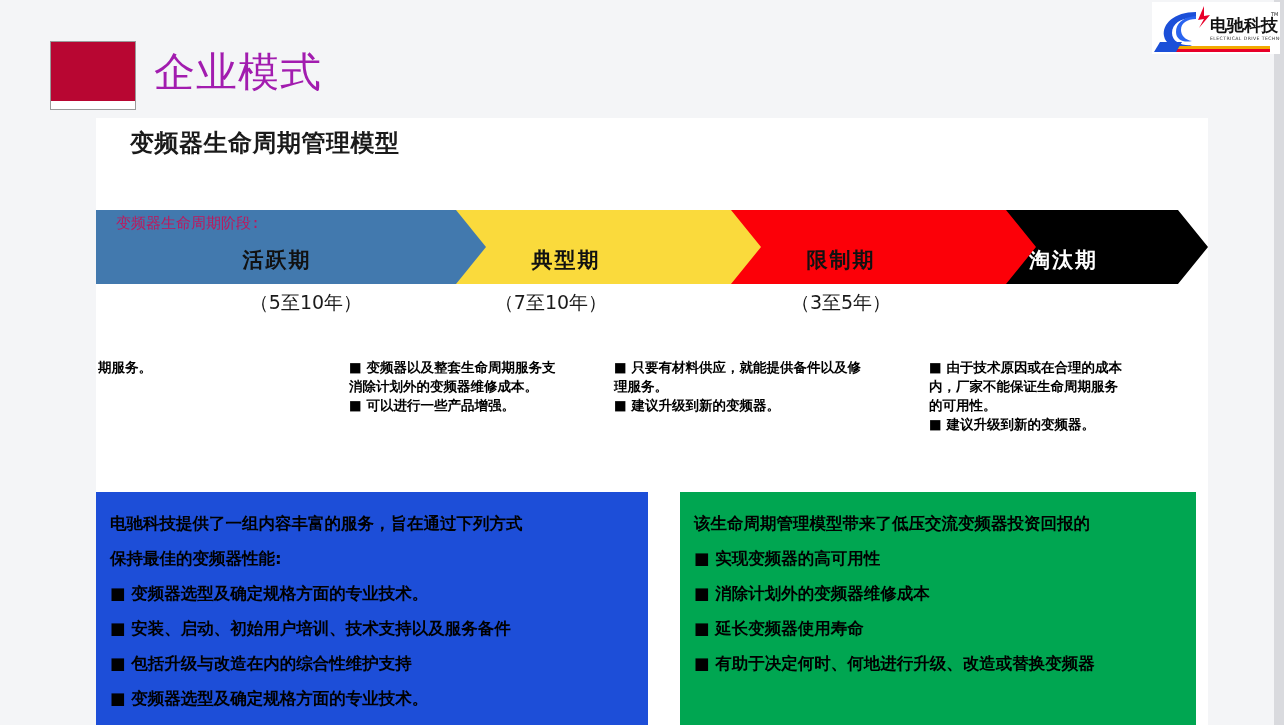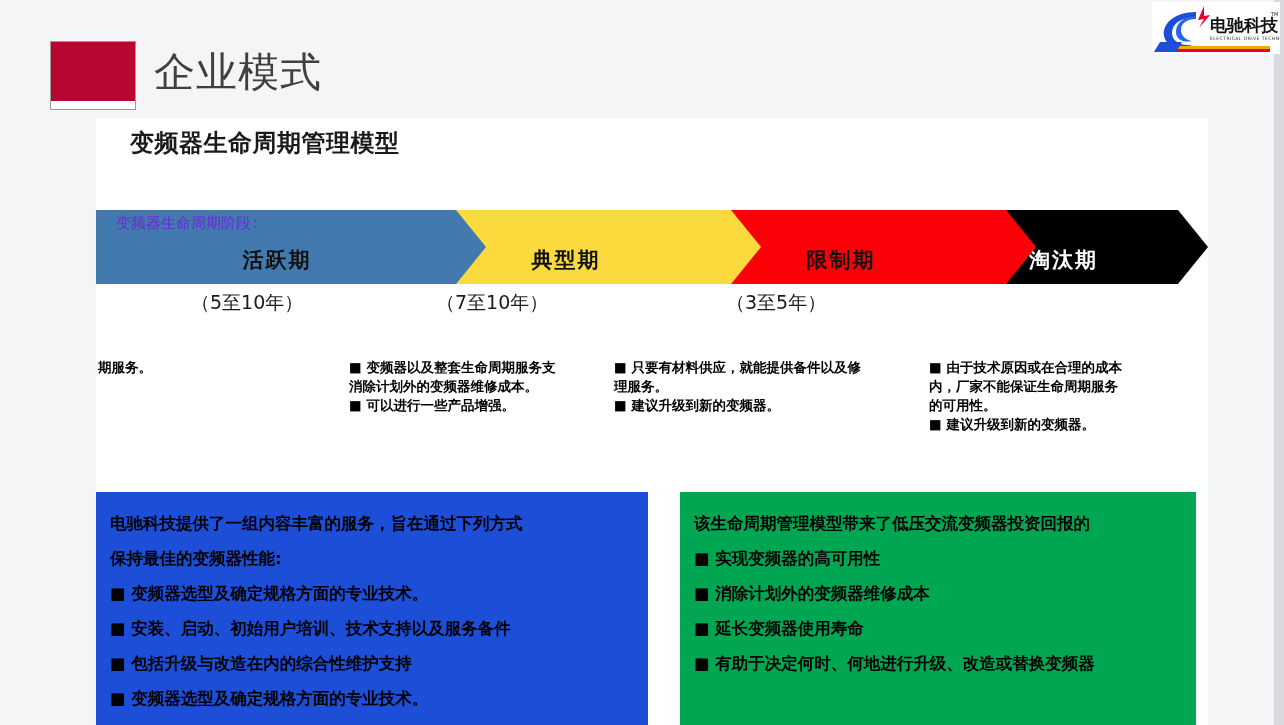--- a/index.html
+++ b/index.html
@@ -53,21 +53,21 @@
     position: absolute;
     left: 0; top: 0;
     width: 84px; height: 59px;
     background: #b80632;
   }
   .page-title {
     position: absolute;
     left: 154px; top: 44px;
     font-size: 41px;
     line-height: 56px;
-    color: #404040;
+    color: #a21caf;
     font-family: "DejaVu Sans", "Liberation Sans", sans-serif;
     letter-spacing: 1px;
     white-space: nowrap;
   }
 
   
   .content-card {
     position: absolute;
     left: 96px; top: 118px;
     width: 1112px; height: 607px;
@@ -113,27 +113,28 @@
     color: #111;
     letter-spacing: 2px;
     z-index: 3;
   }
   .chev-label.light { color: #ffffff; }
   .stage-note {
     position: absolute;
     left: 20px; top: 4px;
     font-family: Liberation Mono, monospace;
     font-size: 15px;
-    color: #6d28d9;
+    color: #be185d;
     z-index: 3;
     white-space: nowrap;
   }
   .chev-sub {
     position: absolute;
     top: 172px;
+    text-align: center;
     font-family: "DejaVu Sans", "Liberation Sans", sans-serif;
     font-size: 19px;
     color: #1a1a1a;
     white-space: nowrap;
   }
 
   
   .bcol {
     position: absolute;
     font-family: "DejaVu Sans", "Liberation Sans", sans-serif;

